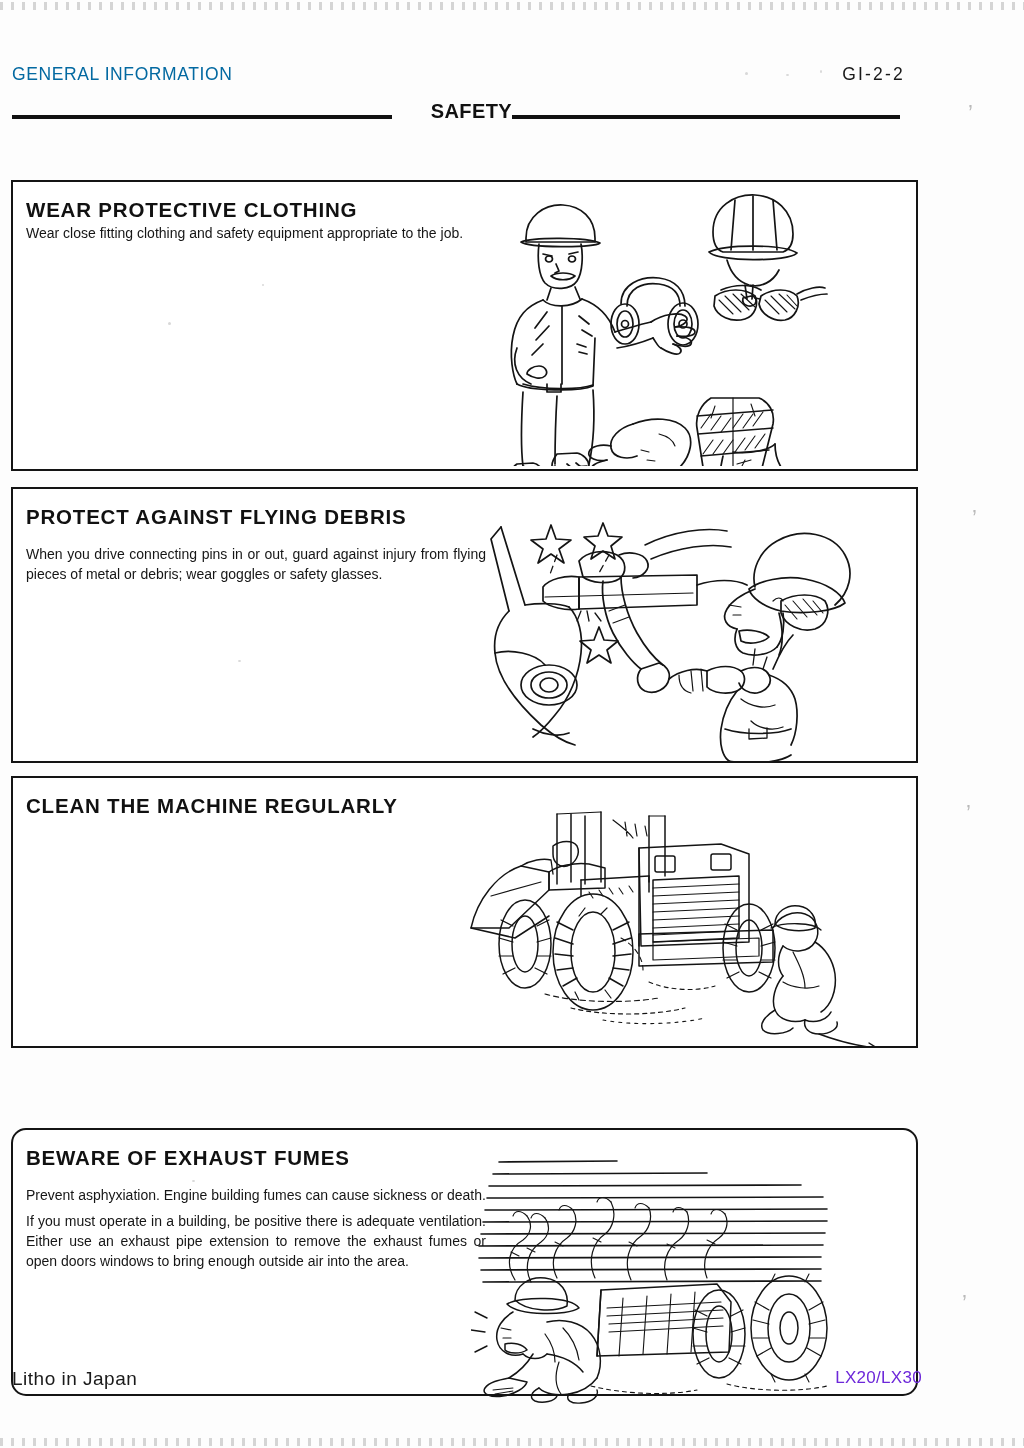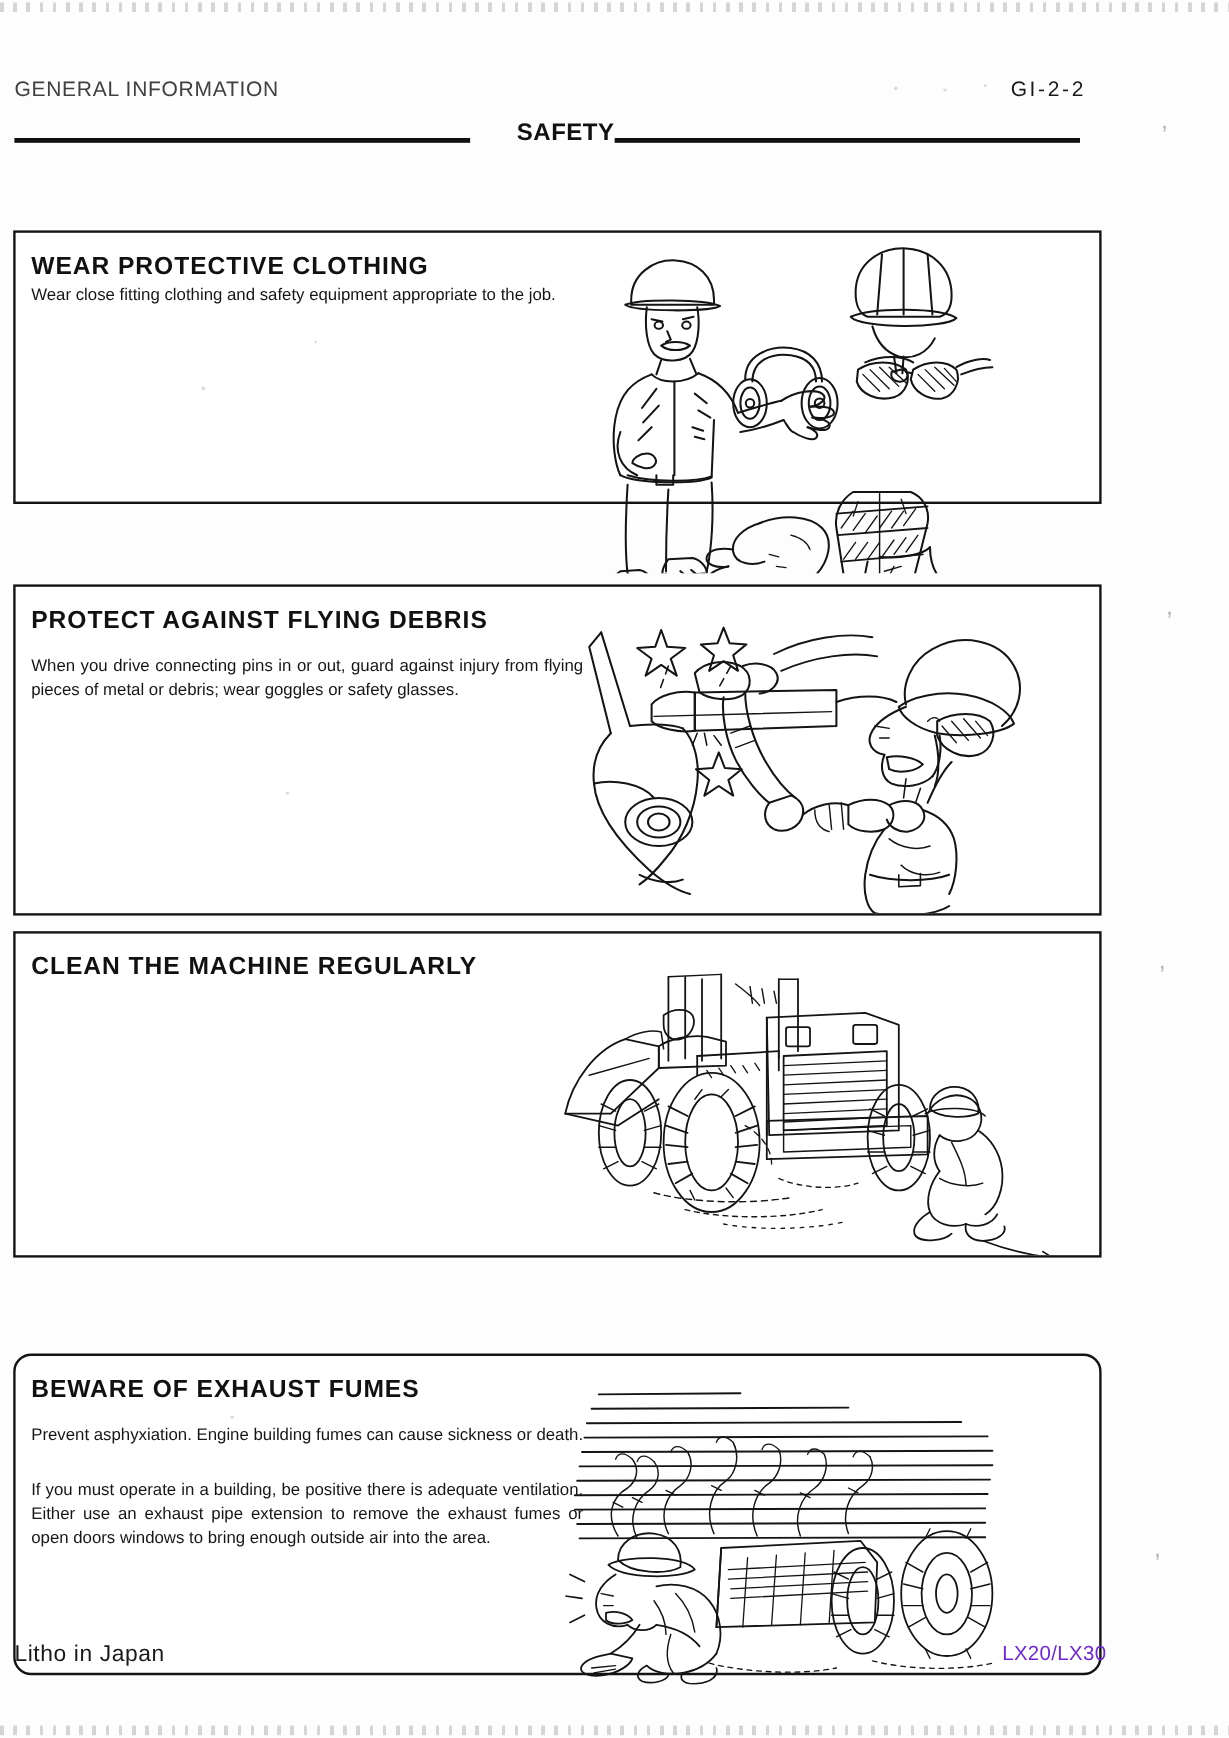--- a/index.html
+++ b/index.html
@@ -29,21 +29,21 @@
     left: 12px;
     right: 12px;
     height: 24px;
   }
   .header-left {
     position: absolute;
     left: 0;
     top: 0;
     font-size: 17.5px;
     letter-spacing: 0.6px;
-    color: #404040;
+    color: #0369a1;
   }
   .header-right {
     position: absolute;
     right: 107px;
     top: 0;
     font-size: 17.5px;
     letter-spacing: 2.2px;
     color: #1a1a1a;
   }
 
@@ -77,21 +77,21 @@
 
   
   .box {
     position: absolute;
     left: 11px;
     width: 907px;
     border: 2.5px solid #141414;
     box-sizing: border-box;
     background: #ffffff;
   }
-  #box-1 { top: 192px;  height: 228px; padding-left: 44px; }
+  #box-1 { top: 180px;  height: 291px; padding-left: 44px; }
   #box-2 { top: 487px;  height: 276px; }
   #box-3 { top: 776px;  height: 272px; }
   #box-4 { top: 1128px; height: 268px; border-radius: 15px; }
 
   .box-text {
     position: absolute;
     left: 13px;
     top: 10px;
     width: 460px;
   }
@@ -103,21 +103,21 @@
     margin: 6px 0 2px 0;
     white-space: nowrap;
   }
   .box-para {
     font-size: 14px;
     line-height: 1.42;
     color: #161616;
     text-align: justify;
     margin: 0;
   }
-  .box-para + .box-para { margin-top: 26px; }
+  .box-para + .box-para { margin-top: 6px; }
   .gap-after-title { margin-top: 16px; }
 
   .box-figure {
     position: absolute;
     overflow: hidden;
   }
   #fig-1 { left: 470px; top: 6px;  width: 430px; height: 278px; }
   #fig-2 { left: 470px; top: 4px;  width: 432px; height: 268px; }
   #fig-3 { left: 440px; top: 18px; width: 462px; height: 250px; }
   #fig-4 { left: 458px; top: 12px; width: 444px; height: 262px; }

